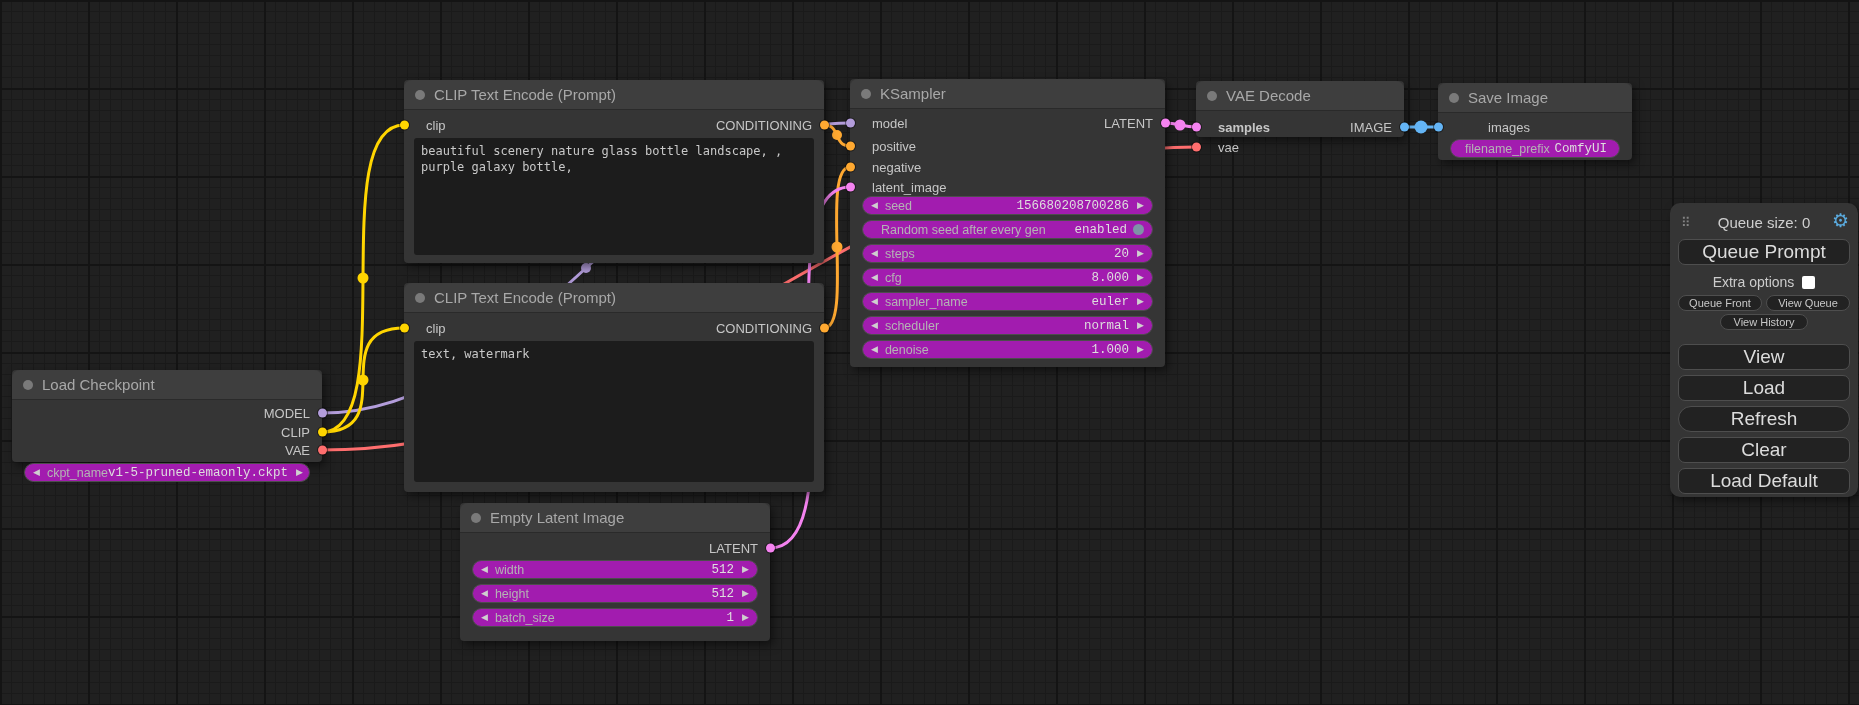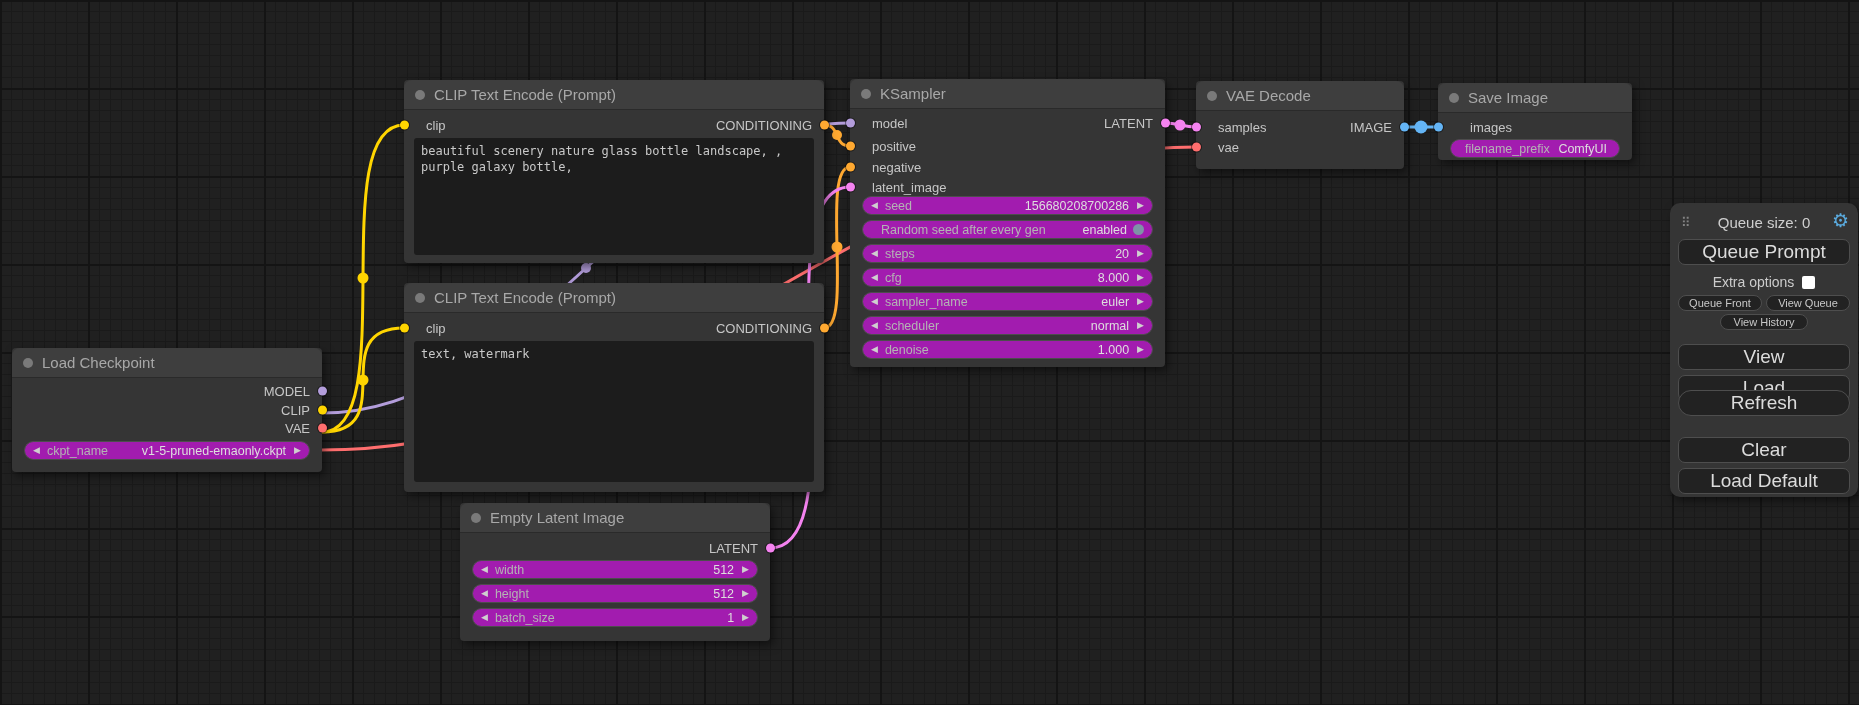--- a/index.html
+++ b/index.html
@@ -27,21 +27,21 @@
     transform:translateY(-50%);box-shadow:0 0 0 1px rgba(0,0,0,.45);}
   .slot-in .port{left:-4.5px;}
   .slot-out .port{right:-4.5px;}
   .c-model{background:#B39DDB;} .c-clip{background:#FFD500;} .c-vae{background:#FF6E6E;}
   .c-cond{background:#FFA931;} .c-latent{background:#f583f0;} .c-image{background:#64B5F6;}
   .widget{position:absolute;height:19px;background:#a21caf;border:1px solid #4d4d4d;border-radius:10px;
     display:flex;align-items:center;font-size:12.5px;color:#b4b4b4;padding:0 8px;box-sizing:border-box;}
   .arrow{color:#cfcfcf;font-size:9px;line-height:1;flex:0 0 auto;}
   .wlabel{margin-left:7px;white-space:nowrap;}
   .wlabel-noarrow{margin-left:10px;white-space:nowrap;}
-  .wvalue{margin-left:auto;margin-right:8px;color:#dedede;white-space:nowrap;}
+  .wvalue{margin-left:auto;margin-right:8px;color:#dedede;white-space:nowrap;font-family:Liberation Mono, monospace;}
   .toggle-dot{width:11px;height:11px;border-radius:50%;background:#7e93a7;flex:0 0 auto;}
   .prompt{position:absolute;background:#1c1c1c;border:none;border-radius:3px;resize:none;
     color:#c9c9c9;font-family:"DejaVu Sans Mono", monospace;font-size:12px;line-height:1.35;
     padding:5px 7px;box-sizing:border-box;outline:none;}
   
   #queue-panel{position:absolute;left:1670px;top:203px;width:188px;height:294px;background:#353535;
     border-radius:10px;z-index:3;box-shadow:3px 4px 10px rgba(0,0,0,.5);}
   .qp-header{position:absolute;top:8px;left:0;right:0;height:22px;display:flex;align-items:center;}
   .drag-handle{position:absolute;left:11px;color:#828282;font-size:13px;line-height:1;cursor:grab;}
   .queue-size{width:100%;text-align:center;color:#cfcfcf;font-size:15px;}
@@ -79,21 +79,21 @@
       <circle cx="363" cy="380" r="5.5" fill="#FFD500"></circle>
       <circle cx="759" cy="298" r="5" fill="#FF6E6E"></circle>
       <circle cx="837" cy="135" r="5" fill="#FFA931"></circle>
       <circle cx="837" cy="247" r="5.5" fill="#FFA931"></circle>
       <circle cx="810" cy="367" r="5" fill="#F583F0"></circle>
       <circle cx="1180" cy="125" r="5.5" fill="#F583F0"></circle>
       <circle cx="1421" cy="127" r="6.5" fill="#64B5F6"></circle>
     </g>
   </svg>
 
-  <div class="node" style="left:12px;top:348px;width:310px;height:124px;text-align:center;">
+  <div class="node" style="left:12px;top:370px;width:310px;height:92px;text-align:center;">
     <div class="node-title">
       <span class="title-dot"></span>
       <span>Load Checkpoint</span>
     </div>
     <div class="slot slot-out" style="top:35px;">
       <span>MODEL</span>
       <span class="port c-model"></span>
     </div>
     <div class="slot slot-out" style="top:54px;">
       <span>CLIP</span>
@@ -205,47 +205,47 @@
       <span class="arrow">▶</span>
     </div>
     <div class="widget" style="left:12px;top:261px;width:291px;">
       <span class="arrow">◀</span>
       <span class="wlabel">denoise</span>
       <span class="wvalue">1.000</span>
       <span class="arrow">▶</span>
     </div>
   </div>
 
-  <div class="node" style="left:1196px;top:81px;width:208px;height:88px;">
+  <div class="node" style="left:1196px;top:81px;width:208px;height:56px;">
     <div class="node-title">
       <span class="title-dot"></span>
       <span>VAE Decode</span>
     </div>
     <div class="slot slot-in" style="top:38px;">
       <span class="port c-latent"></span>
-      <span style="margin-left:10px;">samples</span>
+      <span style="margin-left:10px;font-weight:bold;">samples</span>
     </div>
     <div class="slot slot-out" style="top:38px;">
       <span>IMAGE</span>
       <span class="port c-image"></span>
     </div>
     <div class="slot slot-in" style="top:58px;">
       <span class="port c-vae"></span>
       <span style="margin-left:10px;">vae</span>
     </div>
   </div>
 
   <div class="node" style="left:1438px;top:83px;width:194px;height:77px;">
     <div class="node-title">
       <span class="title-dot"></span>
       <span>Save Image</span>
     </div>
     <div class="slot slot-in" style="top:36px;">
       <span class="port c-image"></span>
-      <span style="margin-left:10px;padding-left:10px;">images</span>
+      <span style="margin-left:28px;padding-left:10px;">images</span>
     </div>
     <div class="widget" style="left:12px;top:56px;width:170px;">
       <span class="wlabel-noarrow" style="margin-left:6px;">filename_prefix</span>
       <span class="wvalue" style="margin-right:4px;">ComfyUI</span>
     </div>
   </div>
 
   <div class="node" style="left:460px;top:503px;width:310px;height:138px;">
     <div class="node-title">
       <span class="title-dot"></span>
@@ -284,18 +284,18 @@
     <button class="btn" style="top:36px;">Queue Prompt</button>
     <div class="extra-row">
       <span>Extra options</span>
       <span class="checkbox"></span>
     </div>
     <button class="btn-sm" style="left:8px;top:92px;width:84px;">Queue Front</button>
     <button class="btn-sm" style="right:8px;top:92px;width:84px;">View Queue</button>
     <button class="btn-sm" style="left:50px;top:111px;width:88px;">View History</button>
     <button class="btn" style="top:141px;">View</button>
     <button class="btn" style="top:172px;">Load</button>
-    <button class="btn" style="top:187px;border-radius:13px;">Refresh</button>
+    <button class="btn" style="top:203px;border-radius:13px;">Refresh</button>
     <button class="btn" style="top:234px;">Clear</button>
     <button class="btn" style="top:265px;">Load Default</button>
   </div>
 
 </div>
 
 </body></html>

